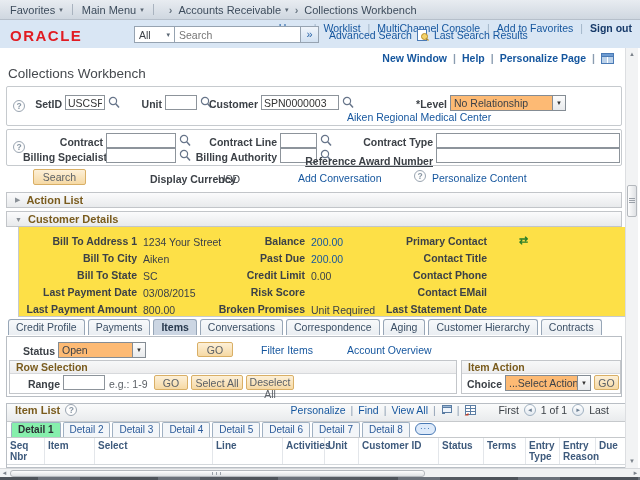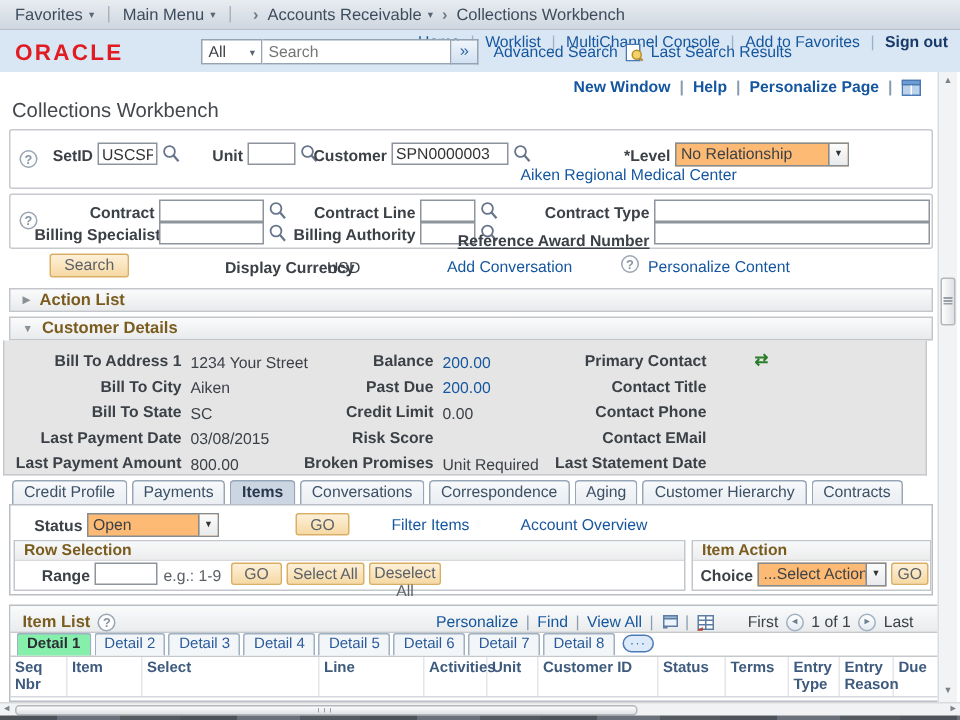--- a/index.html
+++ b/index.html
@@ -60,44 +60,44 @@
   .action-row { position:absolute; top:169px; left:6px; width:616px; height:18px; }
   .ps-btn { background:linear-gradient(#fdf0d8,#f6d9a4); border:1px solid #d9af66; border-radius:2px;
     color:#5c6167; font-size:10.5px; text-align:center; cursor:pointer; font-family:"Liberation Sans",sans-serif; }
 
   
   .sec-bar { position:absolute; left:6px; width:616px; height:16px;
     background:linear-gradient(#fbfbfc,#e8eaec); border:1px solid #c2c5c9;
     display:flex; align-items:center; gap:6px; padding-left:8px; cursor:pointer; }
   .sec-arrow { color:#8a9097; font-size:7px; }
   .sec-title { font-weight:bold; color:#7a5c1e; font-size:11px; }
-  #details-box { position:absolute; top:227px; left:2px; width:616px; height:90px; border:1px solid #c6cace; border-top:none; background:#e5e5e5; }
+  #details-box { position:absolute; top:227px; left:18px; width:616px; height:90px; border:1px solid #c6cace; border-top:none; background:#fde047; }
   .dlabel { position:absolute; font-weight:bold; color:#3c4147; text-align:right; white-space:nowrap; font-size:10.5px; }
   .dvalue { position:absolute; color:#3c4147; white-space:nowrap; font-size:10.5px; }
   .bluelink { color:#15569e; }
   .transfer-icon { position:absolute; color:#2a7e2a; font-size:11px; font-weight:bold; cursor:pointer; line-height:12px; }
 
   
-  .tabs { position:absolute; top:319px; left:8px; width:616px; height:17px; display:flex; gap:3px; align-items:center; }
+  .tabs { position:absolute; top:319px; left:8px; width:616px; height:17px; display:flex; gap:3px; align-items:flex-start; }
   .tab { border:1px solid #97a6b7; border-bottom:none; border-radius:3px 3px 0 0;
     background:linear-gradient(#f7f9fb,#eaeef2); padding:0 7px; color:#3c5066; font-size:10.5px;
     height:16px; line-height:15px; white-space:nowrap; cursor:pointer; }
   .tab.active { background:#ccd6e3; font-weight:bold; color:#27384d; }
   #tab-content { position:absolute; top:336px; left:6px; width:616px; height:61px; border:1px solid #b9bec4; background:#fff; }
 
   
   .groupbox { position:absolute; top:23px; height:34px; border:1px solid #c3c6ca; background:#fff; }
   .groupbox .gb-title { height:13px; background:linear-gradient(#f7f8f9,#ededee); border-bottom:1px solid #d7d9dc;
     font-weight:bold; color:#7a5c1e; font-size:10.5px; padding:0 6px; line-height:13px; }
   .gb-body { position:relative; height:19px; }
 
   
   #itemlist-box { position:absolute; top:403px; left:6px; width:626px; height:65px; border:1px solid #b9bec4; background:#fff; }
   .il-header { height:18px; background:linear-gradient(#fafbfb,#e9ebed); border-bottom:1px solid #c6c9cc;
-    display:flex; align-items:flex-end; padding:0 22px 0 8px; }
+    display:flex; align-items:flex-start; padding:0 22px 0 8px; }
   .il-title { font-weight:bold; color:#7a5c1e; font-size:11px; margin-right:5px; }
   .il-links { display:flex; gap:5px; align-items:center; margin-left:auto; font-size:10.5px; color:#8a9cb0; }
   .il-links a { color:#15569e; }
   .pager { display:flex; gap:5px; align-items:center; margin-left:22px; color:#3c4147; font-size:10.5px; }
   .pager-circle { width:12px; height:12px; border:1px solid #9fb0c0; border-radius:50%;
     background:linear-gradient(#ffffff,#e4eaf1); color:#6c7f92; font-size:6px; text-align:center; line-height:11px; cursor:pointer; }
   .dtab-row { height:16px; display:flex; align-items:flex-end; padding-left:4px; gap:2px; border-bottom:1px solid #c6c9cc; }
   .dtab { border:1px solid #9fb0c2; border-bottom:none; border-radius:2px 2px 0 0; padding:0 6px;
     font-size:10px; color:#2a5a9a; background:#f3f6f9; height:15px; line-height:14px; white-space:nowrap; cursor:pointer; }
   .dtab.active { background:#86efac; font-weight:bold; color:#2b2f34; }

